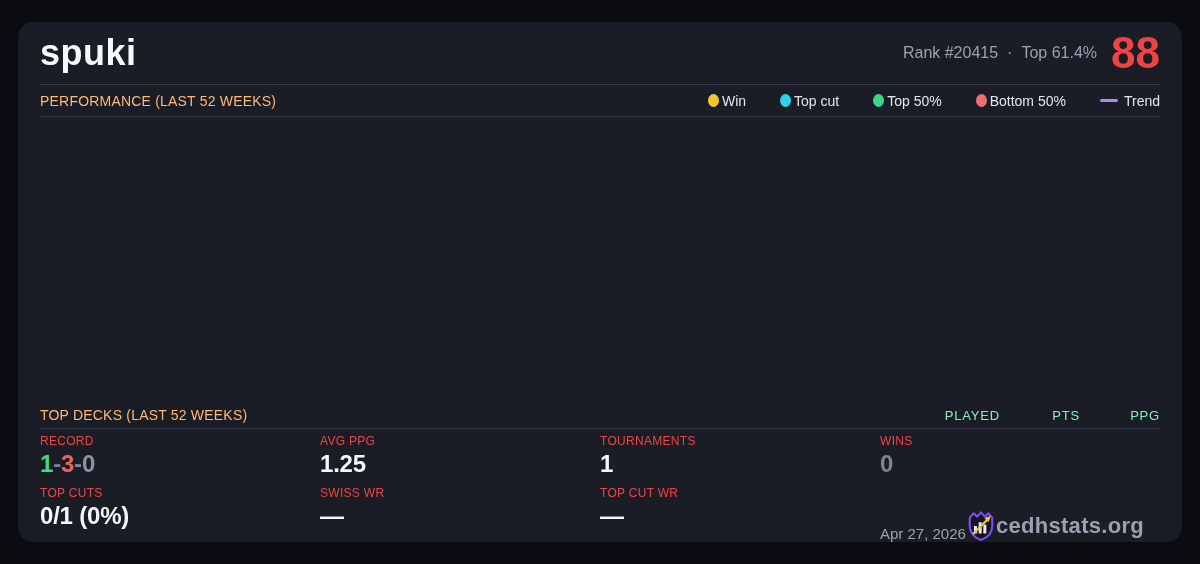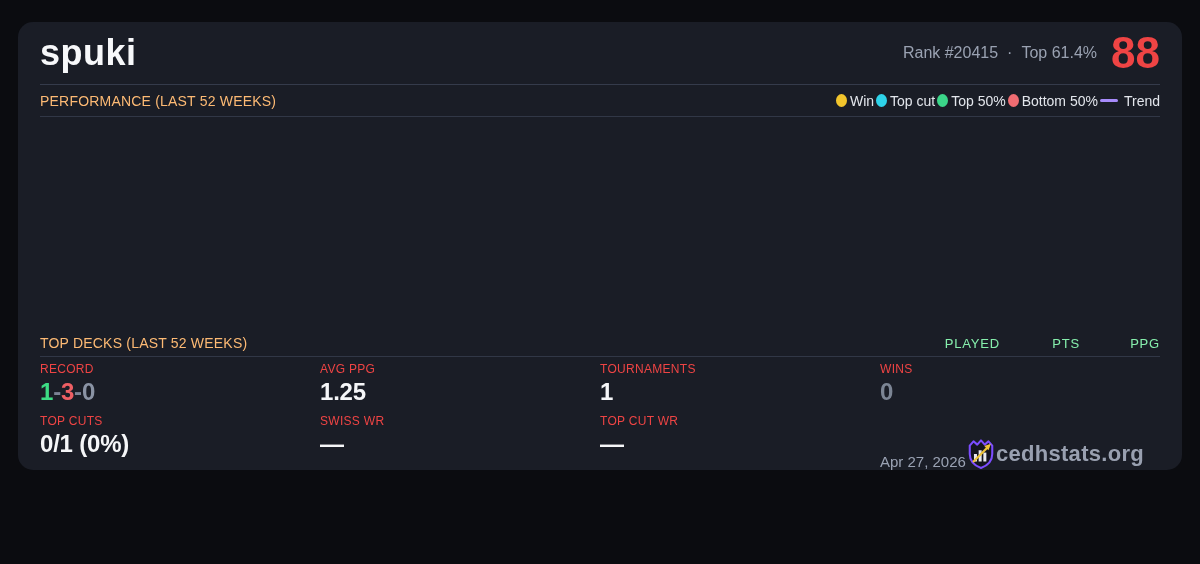--- a/index.html
+++ b/index.html
@@ -5,21 +5,21 @@
   html,body{margin:0;padding:0;}
   body{
     width:1200px;height:564px;
     background:#0b0c10;
     font-family:"Liberation Sans", sans-serif;
     overflow:hidden;
     position:relative;
   }
   .card{
     position:absolute;left:18px;top:22px;
-    width:1164px;height:448px;
+    width:1164px;height:520px;
     box-sizing:border-box;
     background:#1a1d26;
     border-radius:15px;
     padding:0 22px;
     display:flex;flex-direction:column;
   }
   
   .hdr{
     height:62px;
     display:flex;align-items:center;justify-content:space-between;
@@ -31,21 +31,21 @@
   .hdr-right{display:flex;align-items:center;gap:14px;text-align:right;}
   .rank-line{color:#9aa2b2;font-size:16px;display:flex;gap:9px;align-items:center;}
   .score{color:#ef4444;font-size:44px;font-weight:700;line-height:1;}
   
   .perf-row{
     height:31px;
     display:flex;align-items:center;justify-content:space-between;
     border-bottom:1px solid #313746;
   }
   .sec-title{color:#fdba74;font-size:14px;letter-spacing:0.2px;}
-  .legend{display:flex;align-items:center;gap:2px;}
+  .legend{display:flex;align-items:center;gap:34px;}
   .legend-item{display:flex;align-items:center;gap:3px;color:#e3e6ec;font-size:14px;}
   .dot{width:11px;height:13px;border-radius:50%;display:inline-block;}
   .dot-win{background:#f2c52c;}
   .dot-topcut{background:#2ed3e9;}
   .dot-top50{background:#3bd689;}
   .dot-bottom50{background:#f06c72;}
   .trendline{width:18px;height:3px;border-radius:2px;background:#a78bfa;display:inline-block;margin-right:3px;}
   
   .chart-area{flex:1;}
   

